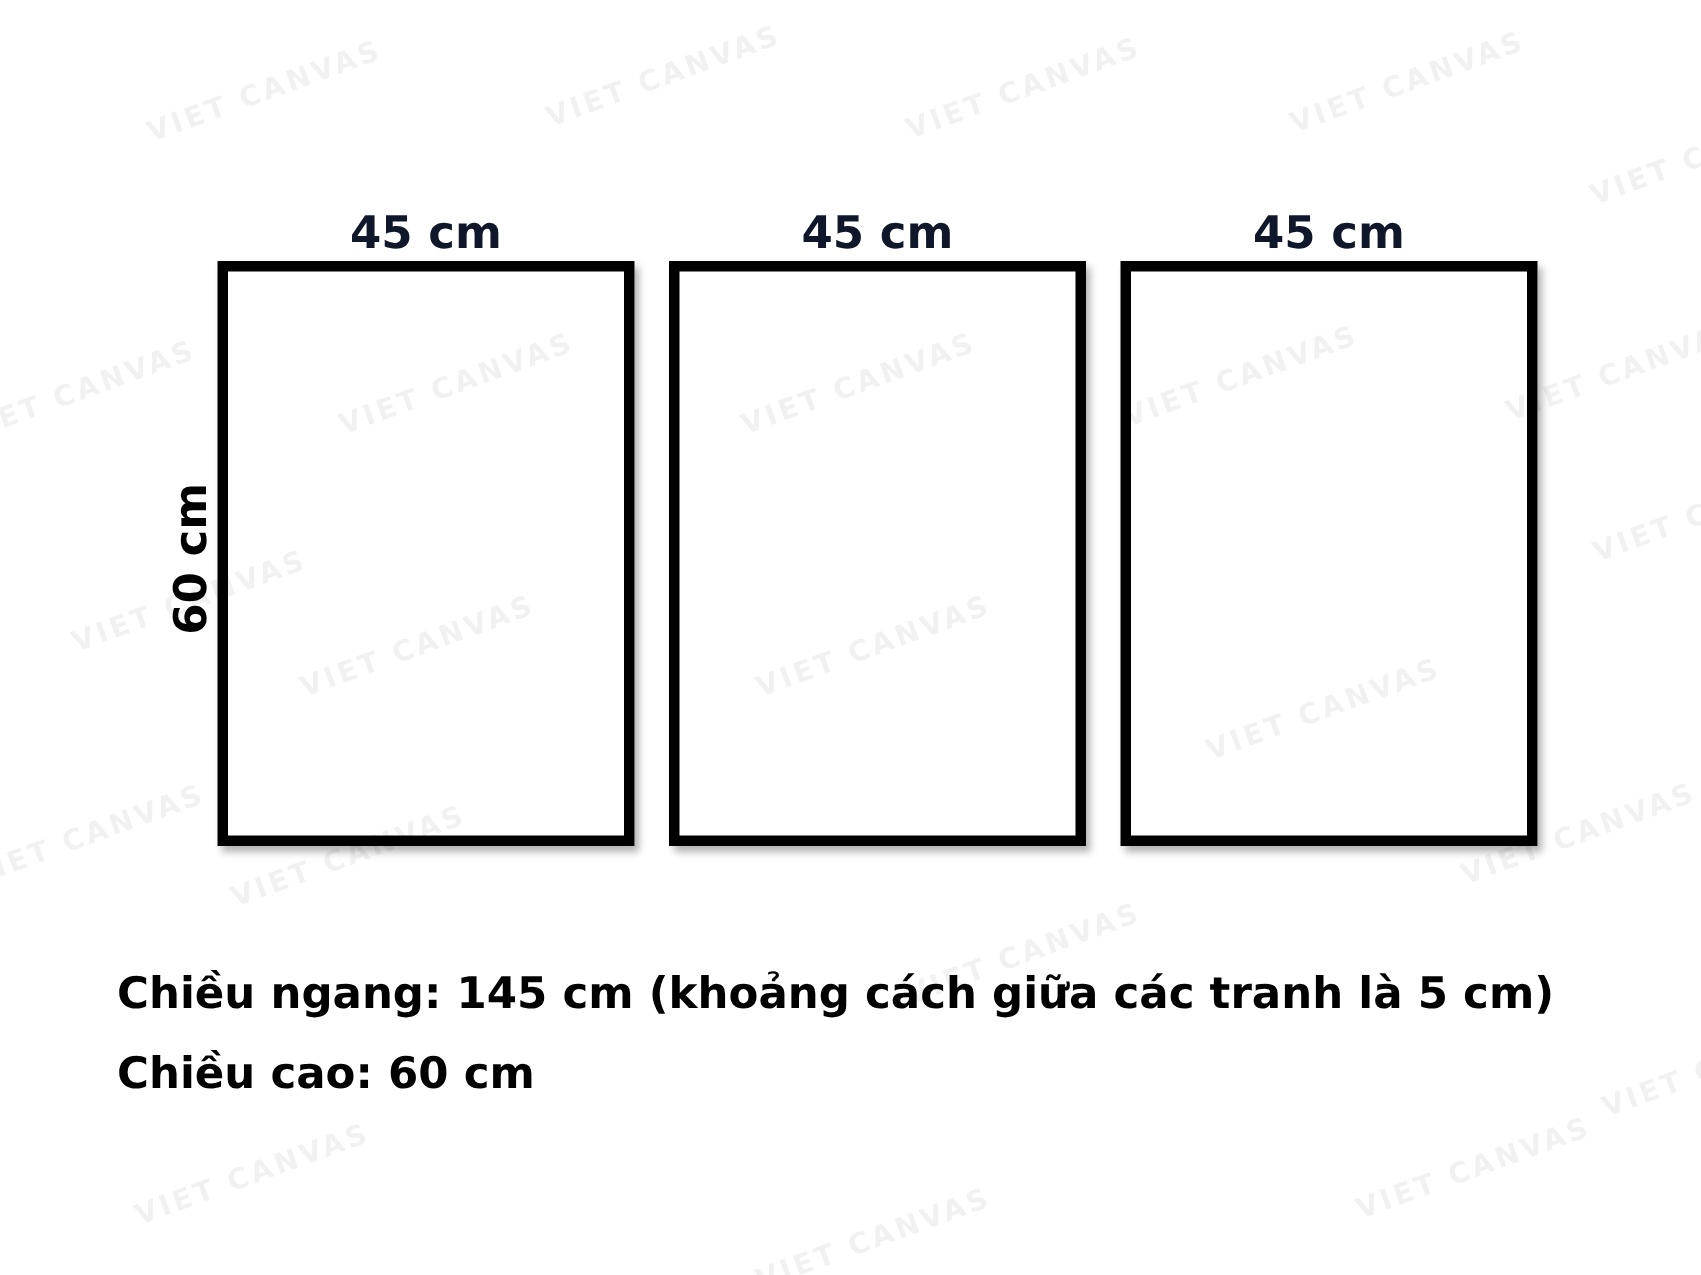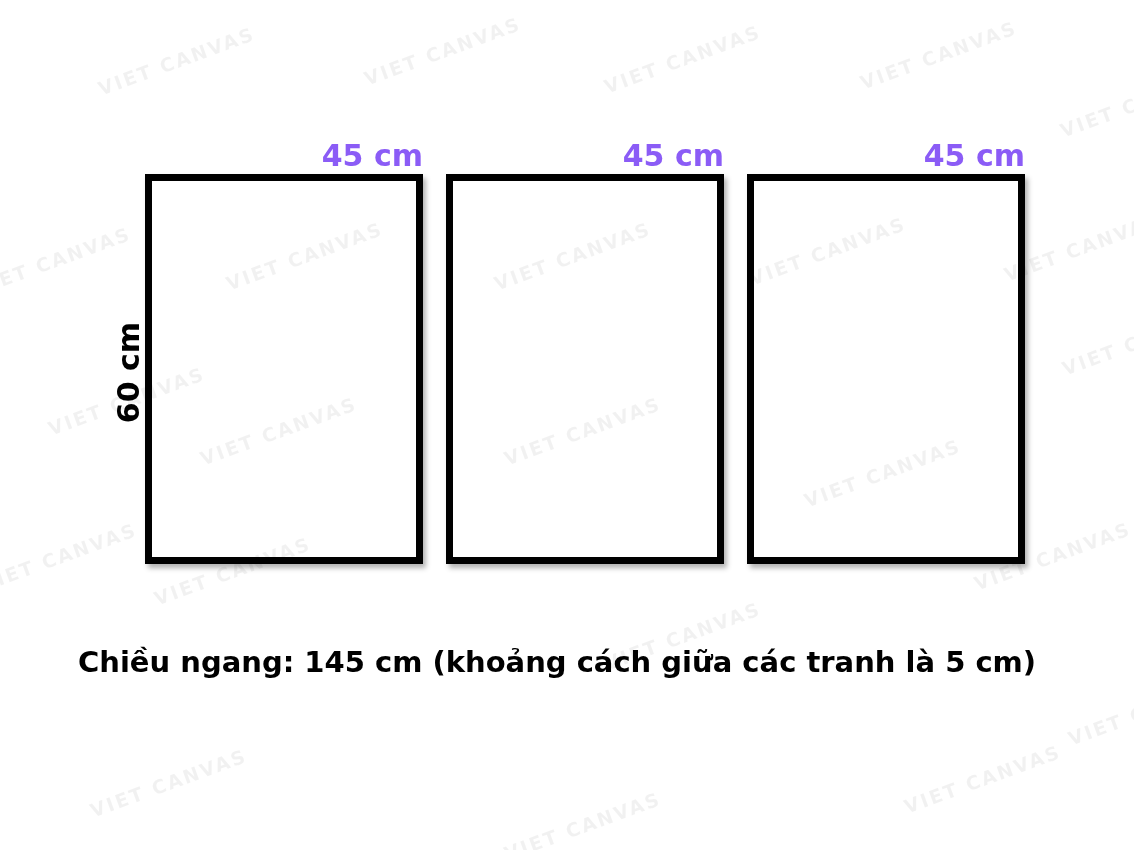--- a/index.html
+++ b/index.html
@@ -54,22 +54,22 @@
     box-sizing: border-box;
     background: #ffffff;
     border: 7px solid #000000;
     box-shadow: 3px 4px 5px rgba(0, 0, 0, 0.30);
   }
 
   .width-label {
     position: absolute;
     font-size: 30px;
     font-weight: 700;
-    color: #8b5cf6;
-    text-align: right;
+    color: #0f172a;
+    text-align: center;
     white-space: nowrap;
   }
 
   .height-label {
     position: absolute;
     font-size: 30px;
     font-weight: 700;
     color: #000000;
     white-space: nowrap;
     transform: rotate(-90deg);
@@ -135,15 +135,16 @@
 
     <div class="height-label" style="left:63px; top:355px; width:130px; text-align:center;">60 cm</div>
 
     <div class="panel" style="left:145px; top:174px; width:278px; height:390px;"></div>
     <div class="panel" style="left:446px; top:174px; width:278px; height:390px;"></div>
     <div class="panel" style="left:747px; top:174px; width:278px; height:390px;"></div>
   </div>
 
   <div id="caption">
     <div>Chiều ngang: 145 cm (khoảng cách giữa các tranh là 5 cm)</div>
+    <div>Chiều cao: 60 cm</div>
   </div>
 
 </div>
 
 </body></html>

